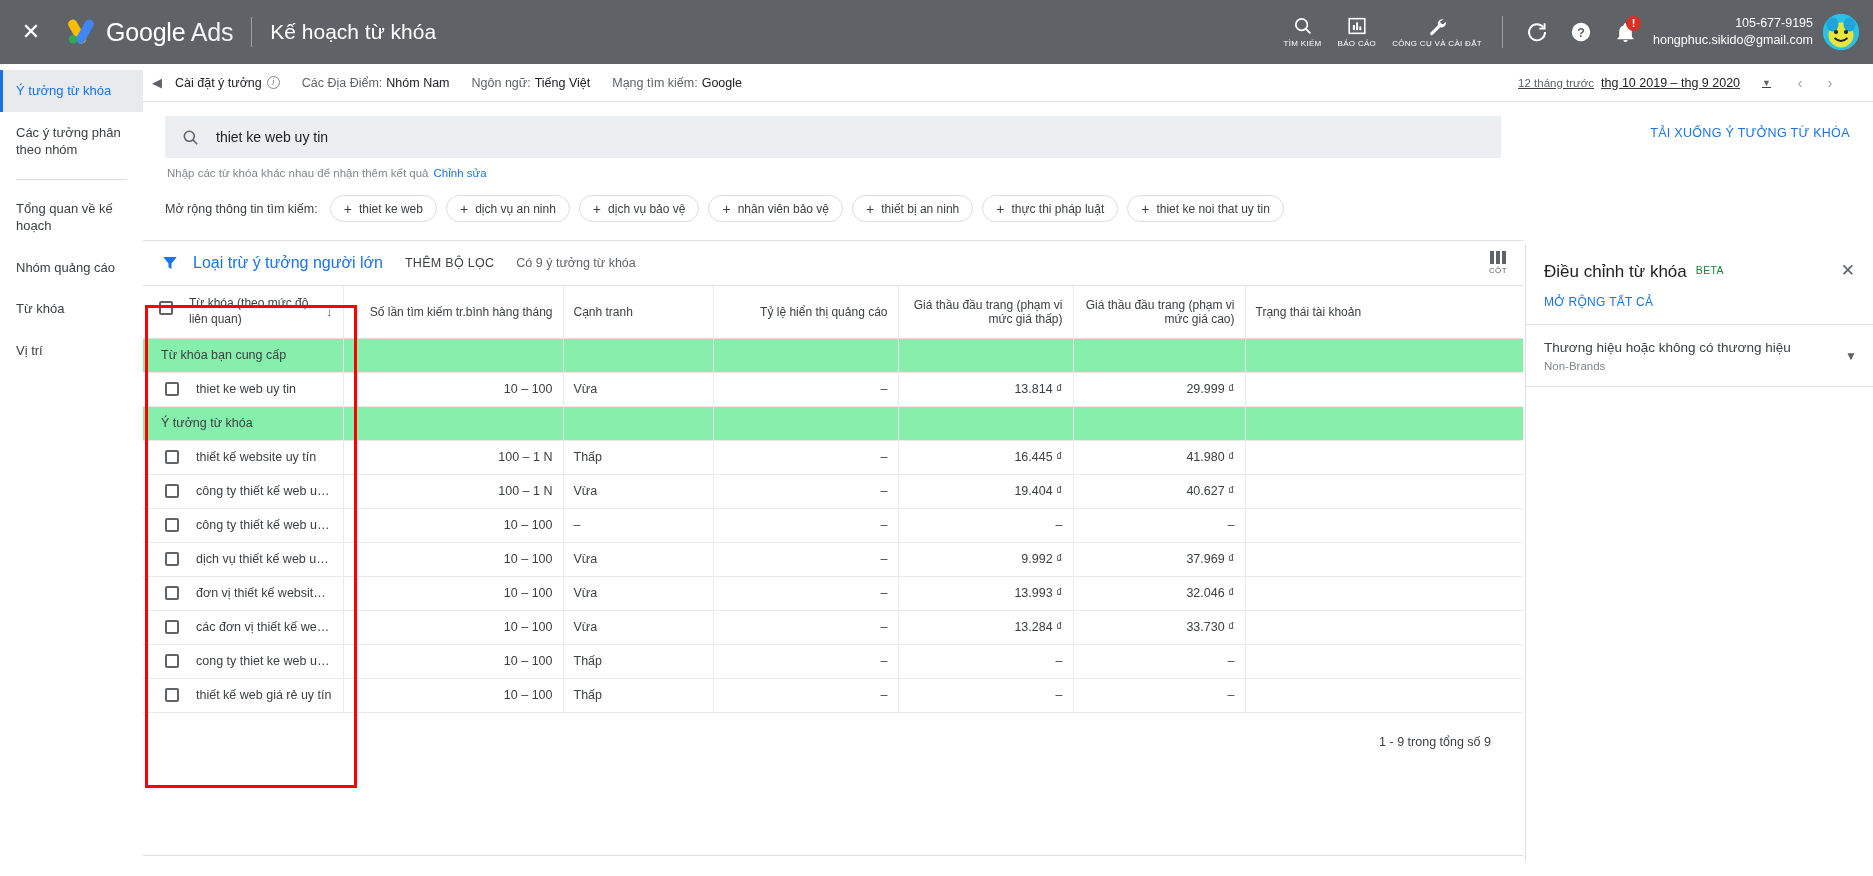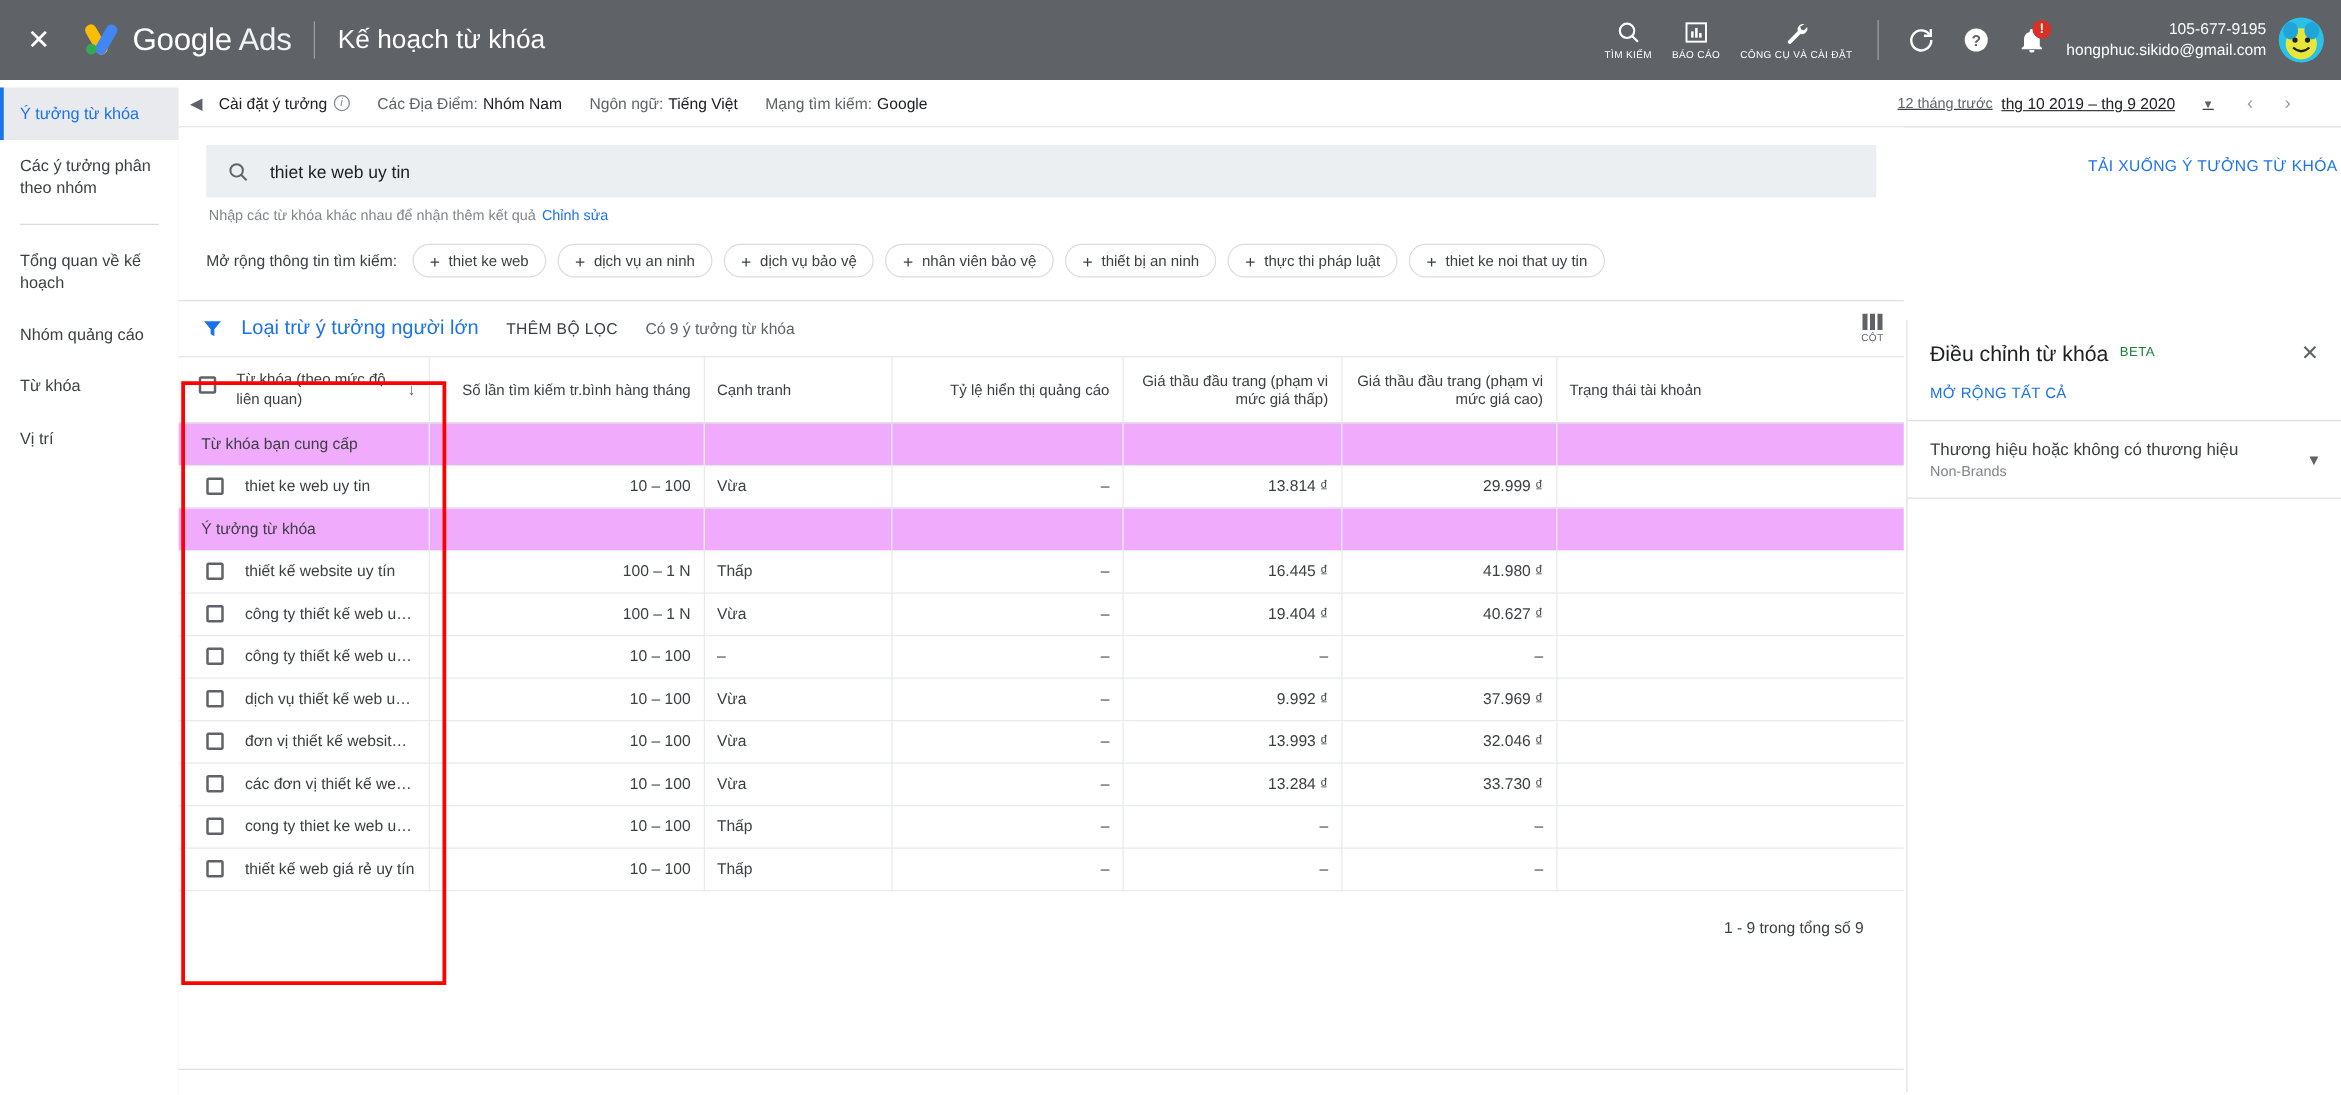--- a/index.html
+++ b/index.html
@@ -108,21 +108,21 @@
   }
   .expand-label { font-size:12.5px; color:#3c4043; margin-right:12px; white-space:nowrap; }
   .chip {
     border:1px solid #dadce0; border-radius:16px; height:27px; padding:0 13px;
     display:flex; align-items:center; font-size:12px; color:#3c4043;
     margin-right:9px; white-space:nowrap; cursor:pointer; background:#fff;
   }
   .chip .plus { font-size:14px; margin-right:7px; color:#3c4043; line-height:1; }
 
   .dl-link {
-    position:absolute; top:120px; right:0; width:350px; text-align:right;
+    position:absolute; top:120px; right:0; width:350px; text-align:center;
     font-size:12.5px; color:#1a73e8; font-weight:500; letter-spacing:.3px; cursor:pointer;
   }
 
   
   .filterbar {
     display:flex; align-items:center; height:46px; border-top:1px solid #e0e0e0;
     border-bottom:1px solid #e0e0e0; padding-left:18px; position:relative;
   }
   .funnel { margin-right:14px; display:flex; }
   .fb-chipblue { font-size:16px; color:#1a73e8; margin-right:22px; cursor:pointer; }
@@ -160,21 +160,21 @@
     height:34px; font-size:12.5px; color:#3c4043; padding:0 10px;
     border-bottom:1px solid #e8eaed; border-right:1px solid #e8eaed;
     vertical-align:middle;
   }
   tbody tr.datarow td { height:34px; }
   td.kw { padding-left:0; }
   td.num { text-align:right; }
   td.txt { text-align:left; }
   td.last { border-right:none; }
   tr.grouprow td {
-    background:#f0abfc; height:34px; font-size:12.5px; color:#3c4043;
+    background:#86efac; height:34px; font-size:12.5px; color:#3c4043;
     border-bottom:1px solid #e8eaed;
   }
   tr.grouprow td.gname { padding-left:18px; border-right:1px solid #e8eaed; }
 
   .kwcell { display:flex; align-items:center; }
   .cbox {
     width:14px; height:14px; border:2px solid #5f6368; border-radius:2px;
     margin-left:22px; margin-right:17px; flex:none; cursor:pointer; background:#fff;
   }
   .kwtext { overflow:hidden; text-overflow:ellipsis; white-space:nowrap; }
@@ -182,21 +182,21 @@
   .redbox {
     position:absolute; border:3px solid #ff0000; pointer-events:none;
     left:145px; top:305px; width:212px; height:483px; z-index:20;
   }
 
   .pager { text-align:right; font-size:12.5px; color:#3c4043; padding:22px 32px 0 0; }
   .bottomline { position:absolute; left:143px; top:855px; width:1380px; height:1px; background:#e0e0e0; }
 
   
   .rightpanel {
-    position:absolute; top:256px; left:1525px; width:348px; height:618px;
+    position:absolute; top:244px; left:1525px; width:348px; height:618px;
     background:#fff; border-left:1px solid #e0e0e0;
   }
   .rp-head { display:flex; align-items:flex-start; padding:18px 18px 0 18px; }
   .rp-title { font-size:17px; color:#202124; }
   .rp-beta { font-size:10.5px; color:#188038; font-weight:500; margin-left:9px; letter-spacing:.4px; position:relative; top:2px; }
   .rp-close { margin-left:auto; color:#5f6368; font-size:17px; cursor:pointer; line-height:1; }
   .rp-expand { font-size:12px; color:#1a73e8; font-weight:500; padding:13px 18px 15px 18px; letter-spacing:.3px; cursor:pointer; }
   .rp-row {
     border-top:1px solid #e0e0e0; border-bottom:1px solid #e0e0e0;
     display:flex; align-items:center; padding:14px 16px 14px 18px; cursor:pointer;

